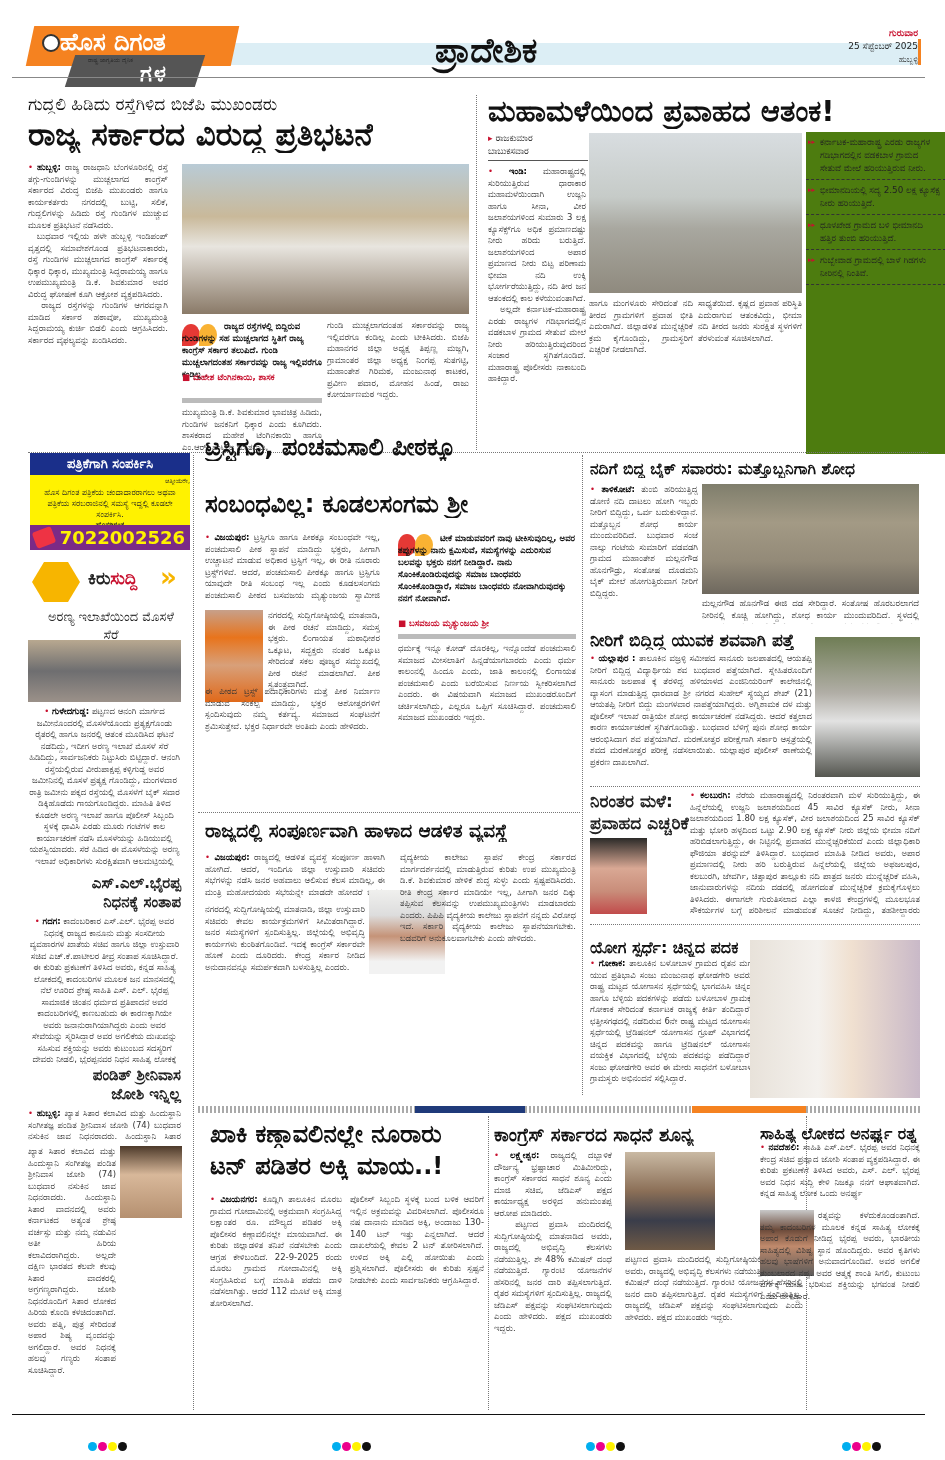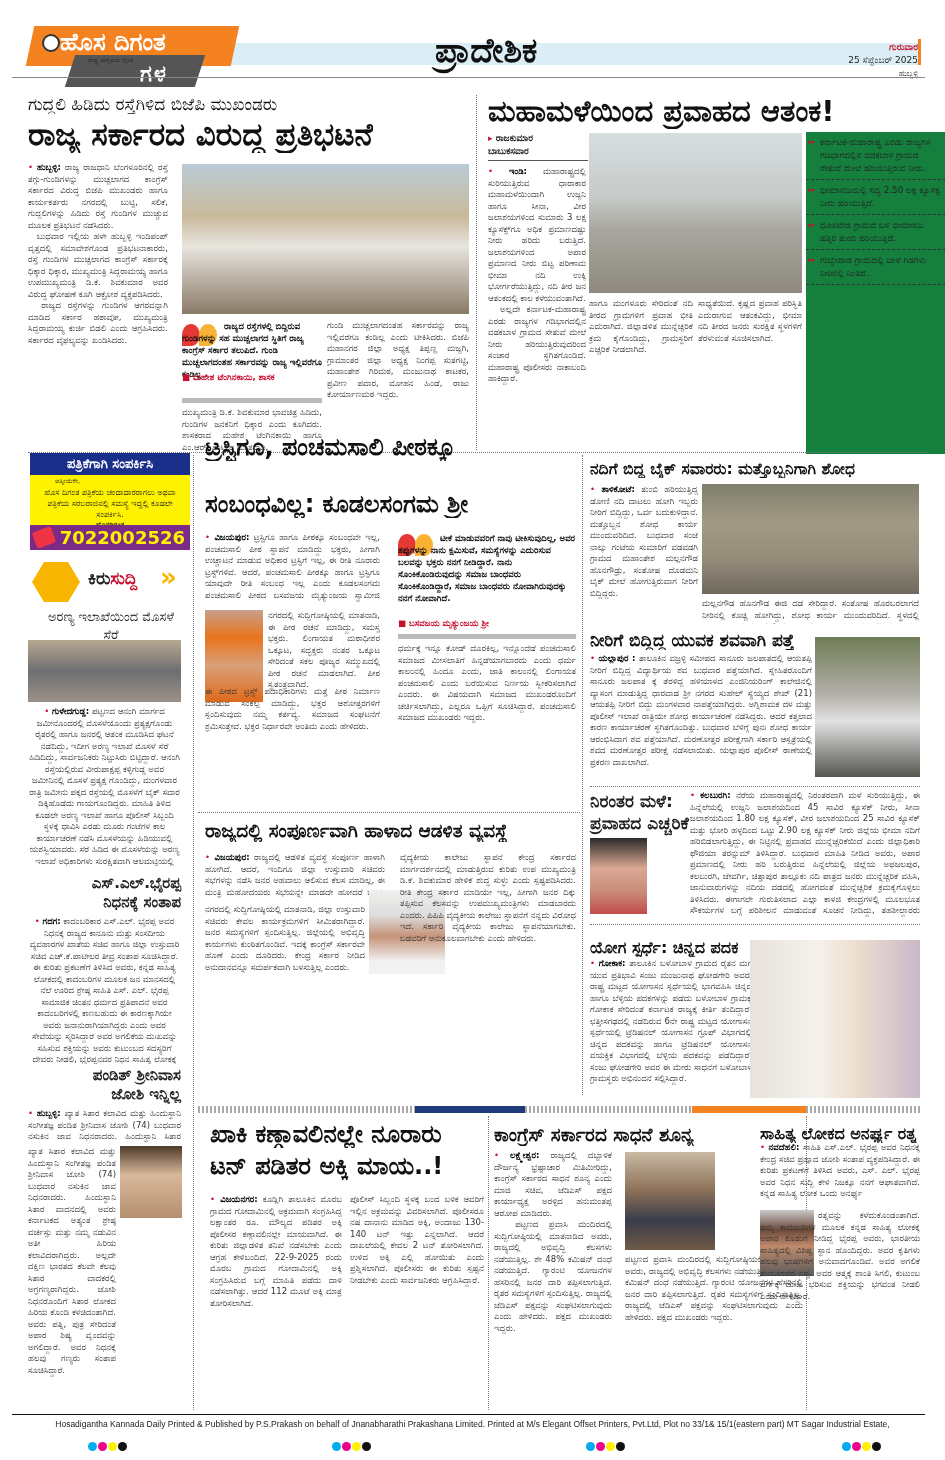--- a/index.html
+++ b/index.html
@@ -15,25 +15,25 @@
 
 .mast-strip{left:40px;top:43px;width:880px;height:22px;background:#dceef5}
 .mast-line{left:12px;top:77px;width:913px;height:1px;background:#888}
 .logo-box{left:30px;top:26px;width:205px;height:40px;background:#f58220;transform:skewX(-12deg)}
 .logo-grey{left:70px;top:55px;width:130px;height:32px;background:#555;transform:skewX(-18deg)}
 .logo-text{left:60px;top:28px;font-size:24px;font-weight:bold;color:#fff}
 .logo-sub{left:88px;top:56px;font-size:6px;color:#222}
 .logo-circ{left:42px;top:34px;width:18px;height:18px;border-radius:50%;background:#fff;border:2px solid #333}
 .edition-name{left:140px;top:61px;font-size:22px;font-weight:bold;color:#fff;letter-spacing:2px}
 .page-title{left:435px;top:30px;font-size:34px;font-weight:900;color:#111}
-.date-box{left:810px;top:41px;width:108px;text-align:right;font-size:9px;line-height:13px}
+.date-box{left:810px;top:27px;width:108px;text-align:right;font-size:9px;line-height:13px}
 .date-box .day{color:#c8102e;font-weight:bold}
 .date-bar{left:918px;top:39px;width:3px;height:26px;background:#f58220}
 
-.fact-box{left:806px;top:132px;width:140px;height:322px;background:#15803d}
+.fact-box{left:806px;top:132px;width:140px;height:322px;background:#4d7c0f}
 .fact{font-size:8.8px;line-height:13px;color:#222;padding:4px 6px 4px 14px;border-bottom:1px dashed #333;position:relative}
 .fact::before{content:"\25B8\25B8";position:absolute;left:2px;top:4px;color:#c8102e;font-size:7px}
 .contact-title{left:30px;top:453px;width:160px;height:22px;background:#1a2f8a;color:#fff;font-weight:bold;font-size:13px;text-align:center;line-height:22px}
 .contact-body{left:30px;top:475px;width:160px;height:50px;background:#fff200;font-size:8px;line-height:11px;text-align:center;padding-top:1px}
 .contact-phone{left:30px;top:525px;width:160px;height:25px;background:#7b2a86;color:#fff200;font-weight:bold;font-size:18px;line-height:25px;text-align:right;padding-right:5px}
 .phone-icon{left:34px;top:529px;width:20px;height:17px;background:#e34;border-radius:3px;transform:rotate(-20deg)}
 .hex{left:32px;top:562px;width:48px;height:40px;background:#f7b500;clip-path:polygon(25% 0,75% 0,100% 50%,75% 100%,25% 100%,0 50%)}
 .chev{color:#f7b500;font-weight:bold}
 .quote-mark{width:36px;height:28px;position:absolute}
 .quote-mark .q1{position:absolute;left:0;top:0;width:18px;height:22px;border-radius:50% 50% 50% 0;background:#e53935}
@@ -79,41 +79,41 @@
     <div class="q2"></div>
   </div>
 <div class="abs pull" style="left:182px;top:320px;width:140px;height:60px;text-indent:42px;overflow:hidden">ರಾಜ್ಯದ ರಸ್ತೆಗಳಲ್ಲಿ ಬಿದ್ದಿರುವ ಗುಂಡಿಗಳನ್ನು ಸಹ ಮುಚ್ಚಲಾಗದ ಸ್ಥಿತಿಗೆ ರಾಜ್ಯ ಕಾಂಗ್ರೆಸ್ ಸರ್ಕಾರ ತಲುಪಿದೆ. ಗುಂಡಿ ಮುಚ್ಚಲಾಗದಂತಹ ಸರ್ಕಾರವನ್ನು ರಾಜ್ಯ ಇಲ್ಲಿವರೆಗೂ ಕಂಡಿಲ್ಲ .</div>
 <div class="abs pull-src" style="left:182px;top:372px">■ <span>ಮಹೇಶ ಟೆಂಗಿನಕಾಯಿ, ಶಾಸಕ</span></div>
 <div class="abs pull-bar" style="left:182px;top:398px;width:140px"></div>
 <div class="abs txt" style="left:182px;top:407px;width:140px;height:46px">ಮುಖ್ಯಮಂತ್ರಿ ಡಿ.ಕೆ. ಶಿವಕುಮಾರ ಭಾವಚಿತ್ರ ಹಿಡಿದು, ಗುಂಡಿಗಳ ಜನಕನಿಗೆ ಧಿಕ್ಕಾರ ಎಂದು ಕೂಗಿದರು. ಶಾಸಕರಾದ ಮಹೇಶ ಟೆಂಗಿನಕಾಯಿ ಹಾಗೂ ಎಂ.ಆರ್. ಪಾಟೀಲ ಮಾತನಾಡಿ,</div>
 <div class="abs txt" style="left:327px;top:320px;width:142px;height:132px">ಗುಂಡಿ ಮುಚ್ಚಲಾಗದಂತಹ ಸರ್ಕಾರವನ್ನು ರಾಜ್ಯ ಇಲ್ಲಿವರೆಗೂ ಕಂಡಿಲ್ಲ ಎಂದು ಟೀಕಿಸಿದರು. ಬಿಜೆಪಿ ಮಹಾನಗರ ಜಿಲ್ಲಾ ಅಧ್ಯಕ್ಷ ತಿಪ್ಪಣ್ಣ ಮಜ್ಜಗಿ, ಗ್ರಾಮಾಂತರ ಜಿಲ್ಲಾ ಅಧ್ಯಕ್ಷ ನಿಂಗಪ್ಪ ಸುತಗಟ್ಟಿ, ಮಹಾಂತೇಶ ಗಿರಿಮಠ, ಮಂಜುನಾಥ ಕಾಟಕರ, ಪ್ರವೀಣ ಪವಾರ, ಮೋಹನ ಹಿಂಡೆ, ರಾಜು ಕೋರ್ಯಾಣಮಠ ಇದ್ದರು.</div>
 <div class="abs vdots" style="left:476px;top:95px;height:355px"></div>
 
 <div class="abs hd" style="left:488px;top:94px;font-size:29px">ಮಹಾಮಳೆಯಿಂದ ಪ್ರವಾಹದ ಆತಂಕ!</div>
-<div class="abs" style="left:488px;top:132px;font-size:9px;font-weight:bold;line-height:13px;width:100px;border-bottom:1px solid #555;padding-bottom:2px">
+<div class="abs" style="left:488px;top:132px;font-size:9px;font-weight:normal;line-height:13px;width:100px;border-bottom:1px solid #555;padding-bottom:2px">
   <span style="color:#c8102e">▸ </span><span>ರಾಜಕುಮಾರ</span><br><span>ಬಾಬುಕಸವಾರ</span>
 </div>
 <div class="abs txt" style="left:488px;top:166px;width:98px;height:286px">
   <span class="bul">• </span><span class="place">ಇಂಡಿ:</span> <span>ಮಹಾರಾಷ್ಟ್ರದಲ್ಲಿ ಸುರಿಯುತ್ತಿರುವ ಧಾರಾಕಾರ ಮಹಾಮಳೆಯಿಂದಾಗಿ ಉಜ್ಜನಿ ಹಾಗೂ ಸೀನಾ, ವೀರ ಜಲಾಶಯಗಳಿಂದ ಸುಮಾರು 3 ಲಕ್ಷ ಕ್ಯೂಸೆಕ್ಸ್‌ಗೂ ಅಧಿಕ ಪ್ರಮಾಣದಷ್ಟು ನೀರು ಹರಿದು ಬರುತ್ತಿದೆ. ಜಲಾಶಯಗಳಿಂದ ಅಪಾರ ಪ್ರಮಾಣದ ನೀರು ಬಿಟ್ಟ ಪರಿಣಾಮ ಭೀಮಾ ನದಿ ಉಕ್ಕಿ ಭೋರ್ಗರೆಯುತ್ತಿದ್ದು, ನದಿ ತೀರ ಜನ ಆತಂಕದಲ್ಲಿ ಕಾಲ ಕಳೆಯುವಂತಾಗಿದೆ.</span><br>&nbsp;&nbsp;<span>ಅಲ್ಲದೇ ಕರ್ನಾಟಕ-ಮಹಾರಾಷ್ಟ್ರ ಎರಡು ರಾಜ್ಯಗಳ ಗಡಿಭಾಗದಲ್ಲಿನ ವಡಕಬಾಳ ಗ್ರಾಮದ ಸೇತುವೆ ಮೇಲೆ ನೀರು ಹರಿಯುತ್ತಿರುವುದರಿಂದ ಸಂಚಾರ ಸ್ಥಗಿತಗೊಂಡಿದೆ. ಮಹಾರಾಷ್ಟ್ರ ಪೊಲೀಸರು ನಾಕಾಬಂದಿ ಹಾಕಿದ್ದಾರೆ.</span>
 </div>
 <div class="abs photo" style="left:589px;top:133px;width:213px;height:160px;background:linear-gradient(180deg,#d8dde0 0%,#c6cbc8 40%,#a8a79f 60%,#8f8a7e 100%)"></div>
 <div class="abs txt" style="left:589px;top:298px;width:104px;height:154px">ಹಾಗೂ ಮಂಗಳೂರು ಸೇರಿದಂತೆ ನದಿ ತೀರದ ಗ್ರಾಮಗಳಿಗೆ ಪ್ರವಾಹ ಭೀತಿ ಎದುರಾಗಿದೆ. ಜಿಲ್ಲಾಡಳಿತ ಮುನ್ನೆಚ್ಚರಿಕೆ ಕ್ರಮ ಕೈಗೊಂಡಿದ್ದು, ಗ್ರಾಮಸ್ಥರಿಗೆ ಎಚ್ಚರಿಕೆ ನೀಡಲಾಗಿದೆ.</div>
 <div class="abs txt" style="left:698px;top:298px;width:104px;height:154px">ಸಾಧ್ಯತೆಯಿದೆ. ಕೃಷ್ಣದ ಪ್ರವಾಹ ಪರಿಸ್ಥಿತಿ ಎದುರಾಗುವ ಆತಂಕವಿದ್ದು, ಭೀಮಾ ನದಿ ತೀರದ ಜನರು ಸುರಕ್ಷಿತ ಸ್ಥಳಗಳಿಗೆ ತೆರಳುವಂತೆ ಸೂಚಿಸಲಾಗಿದೆ.</div>
 <div class="abs fact-box">
   <div class="fact">ಕರ್ನಾಟಕ-ಮಹಾರಾಷ್ಟ್ರ ಎರಡು ರಾಜ್ಯಗಳ ಗಡಿಭಾಗದಲ್ಲಿನ ವಡಕಬಾಳ ಗ್ರಾಮದ ಸೇತುವೆ ಮೇಲೆ ಹರಿಯುತ್ತಿರುವ ನೀರು.</div>
   <div class="fact">ಭೀಮಾನದಿಯಲ್ಲಿ ಸದ್ಯ 2.50 ಲಕ್ಷ ಕ್ಯೂಸೆಕ್ಸ ನೀರು ಹರಿಯುತ್ತಿದೆ.</div>
   <div class="fact">ಧೂಳಖೇಡ ಗ್ರಾಮದ ಬಳಿ ಭೀಮಾನದಿ ಹತ್ತಿರ ತುಂಬಿ ಹರಿಯುತ್ತಿದೆ.</div>
   <div class="fact">ಗುಬ್ಬೇವಾಡ ಗ್ರಾಮದಲ್ಲಿ ಬಾಳೆ ಗಿಡಗಳು ನೀರಿನಲ್ಲಿ ನಿಂತಿವೆ.</div>
 </div>
 <div class="abs dots" style="left:28px;top:452px;width:900px"></div>
 
 <div class="abs vdots" style="left:193px;top:455px;height:955px"></div>
 <div class="abs contact-title">ಪತ್ರಿಕೆಗಾಗಿ ಸಂಪರ್ಕಿಸಿ</div>
 <div class="abs contact-body">
-  <div style="text-align:left;padding-left:25px;font-size:6.5px">ಆತ್ಮೀಯರೇ,</div>
+  <div style="text-align:right;padding-left:25px;font-size:6.5px">ಆತ್ಮೀಯರೇ,</div>
   <div style="padding:0 6px">ಹೊಸ ದಿಗಂತ ಪತ್ರಿಕೆಯ ಚಂದಾದಾರರಾಗಲು ಅಥವಾ ಪತ್ರಿಕೆಯ ಸರಬರಾಜಿನಲ್ಲಿ ಸಮಸ್ಯೆ ಇದ್ದಲ್ಲಿ ಕೂಡಲೇ ಸಂಪರ್ಕಿಸಿ.</div>
   <div style="font-size:7px;font-weight:bold">ಹೊಸದಿಗಂತ</div>
 </div>
 <div class="abs contact-phone">7022002526</div>
 <div class="abs phone-icon"></div>
 <div class="abs hex"></div>
 <div class="abs" style="left:88px;top:568px;font-size:17px;font-weight:bold">
   <span>ಕಿರು</span><span style="color:#c8102e">ಸುದ್ದಿ</span>
 </div>
 <div class="abs chev" style="left:160px;top:562px;font-size:26px">»</div>
@@ -219,21 +219,20 @@
 
 <div class="abs hd" style="left:760px;top:1124px;font-size:16px">ಸಾಹಿತ್ಯ ಲೋಕದ ಅನರ್ಘ್ಯ ರತ್ನ</div>
 <div class="abs txt" style="left:760px;top:1142px;width:160px;height:66px">
   <span class="bul">• </span><span class="place">ನವದೆಹಲಿ:</span> <span>ಸಾಹಿತಿ ಎಸ್.ಎಲ್. ಭೈರಪ್ಪ ಅವರ ನಿಧನಕ್ಕೆ ಕೇಂದ್ರ ಸಚಿವ ಪ್ರಹ್ಲಾದ ಜೋಶಿ ಸಂತಾಪ ವ್ಯಕ್ತಪಡಿಸಿದ್ದಾರೆ. ಈ ಕುರಿತು ಪ್ರಕಟಣೆಗೆ ತಿಳಿಸಿದ ಅವರು, ಎಸ್. ಎಲ್. ಭೈರಪ್ಪ ಅವರ ನಿಧನ ಸುದ್ದಿ ಕೇಳಿ ನಿಜಕ್ಕೂ ನನಗೆ ಆಘಾತವಾಗಿದೆ. ಕನ್ನಡ ಸಾಹಿತ್ಯ ಲೋಕ ಒಂದು ಅನರ್ಘ್ಯ</span>
 </div>
 <div class="abs photo" style="left:760px;top:1210px;width:54px;height:66px;background:linear-gradient(180deg,#c8c8c8 0%,#6b4a3a 30%,#c08a6c 55%,#5a5a5a 100%)"></div>
 <div class="abs txt" style="left:760px;top:1210px;width:160px;height:196px;text-indent:58px">ರತ್ನವನ್ನು ಕಳೆದುಕೊಂಡಂತಾಗಿದೆ. ತಮ್ಮ ಕಾದಂಬರಿಗಳ ಮೂಲಕ ಕನ್ನಡ ಸಾಹಿತ್ಯ ಲೋಕಕ್ಕೆ ಅಪಾರ ಕೊಡುಗೆ ನೀಡಿದ್ದ ಭೈರಪ್ಪ ಅವರು, ಭಾರತೀಯ ಸಾಹಿತ್ಯದಲ್ಲಿ ವಿಶಿಷ್ಟ ಸ್ಥಾನ ಹೊಂದಿದ್ದರು. ಅವರ ಕೃತಿಗಳು ಹಲವು ಭಾಷೆಗಳಿಗೆ ಅನುವಾದಗೊಂಡಿವೆ. ಅವರ ಅಗಲಿಕೆ ತುಂಬಲಾರದ ನಷ್ಟ. ಅವರ ಆತ್ಮಕ್ಕೆ ಶಾಂತಿ ಸಿಗಲಿ, ಕುಟುಂಬ ವರ್ಗಕ್ಕೆ ದುಃಖ ಭರಿಸುವ ಶಕ್ತಿಯನ್ನು ಭಗವಂತ ನೀಡಲಿ ಎಂದು ಹೇಳಿದ್ದಾರೆ.</div>
 
 <div class="abs footer-line"></div>
 <div class="abs footer">
-  <div>Hosadigantha Kannada Daily Printed &amp; Published by P.S.Prakash on behalf of Jnanabharathi Prakashana Limited. Printed at M/s Elegant Offset Printers, Pvt.Ltd, Plot no 33/1&amp; 15/1(eastern part) MT Sagar Industrial Estate,</div>
 </div>
 <div class="abs reg" style="left:88px;top:1442px">
     <span style="background:#00aeef"></span>
     <span style="background:#ec008c"></span>
     <span style="background:#fff200"></span>
     <span style="background:#111"></span>
   </div>
 <div class="abs reg" style="left:332px;top:1442px">
     <span style="background:#00aeef"></span>
     <span style="background:#ec008c"></span>

